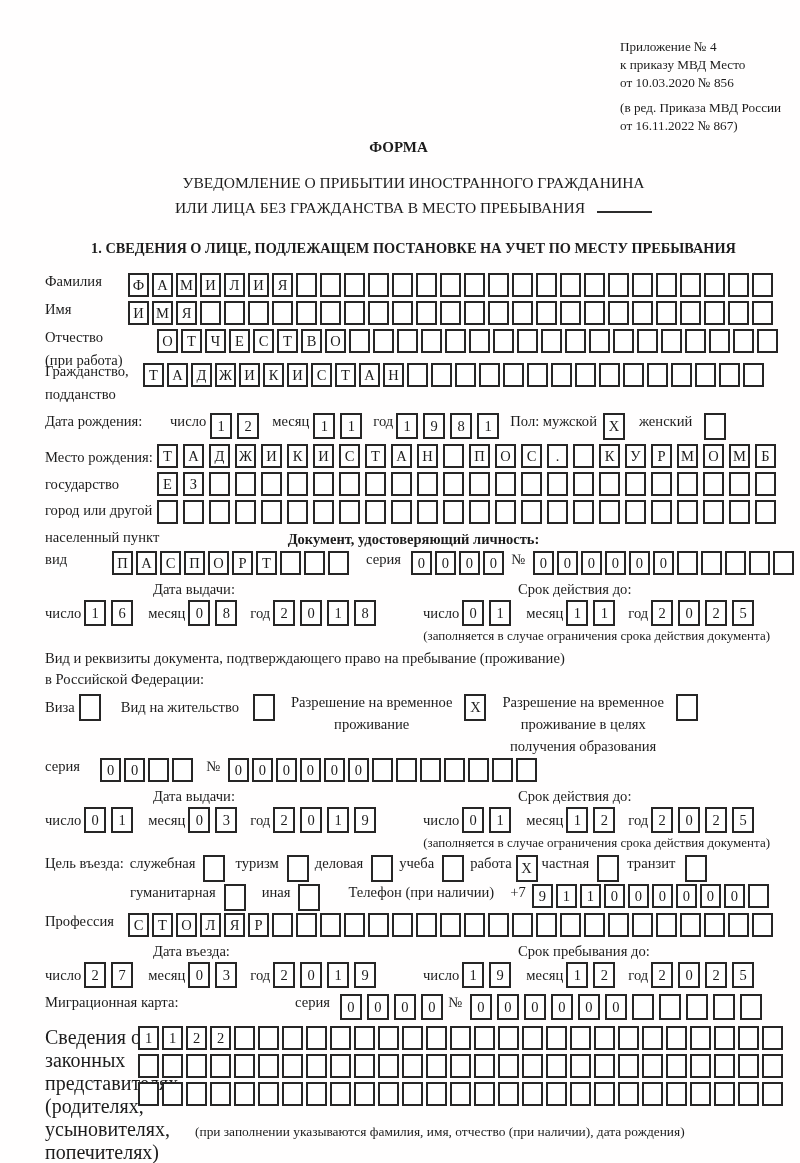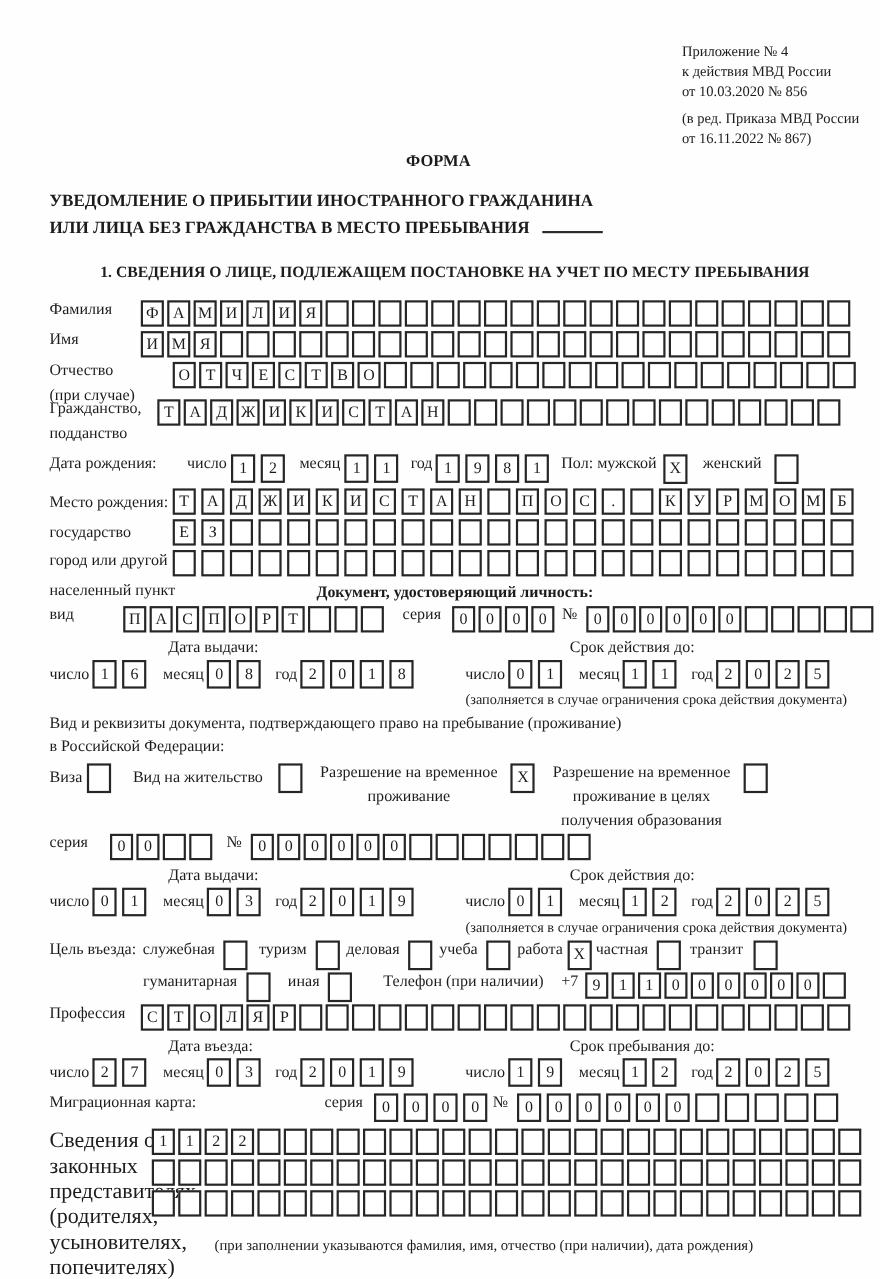--- a/index.html
+++ b/index.html
@@ -6,21 +6,21 @@
   html,body { background:#ffffff; }
   .page {
     width:800px; height:1163px; background:#fffefe; color:#1c1c1c;
     font-family:"Liberation Serif", serif;
     padding:38px 18px 0 45px; position:relative; overflow:hidden;
   }
   
   .appendix { margin-left:575px; font-size:13.2px; line-height:1.38; }
   .appendix .rev { margin-top:6px; }
   .forma { font-weight:bold; text-align:center; padding-right:30px; margin-top:4px; font-size:15px; }
-  .title { font-weight:bold; font-size:15.5px; line-height:1.62; margin-top:14px; }
+  .title { font-weight:normal; text-align:center; font-size:15.5px; line-height:1.62; margin-top:14px; }
   .blank { display:inline-block; width:55px; border-bottom:2.6px solid #2c2c2c; height:13px; margin-left:12px; }
   .section { font-weight:bold; font-size:14.3px; text-align:center; margin-top:20px; }
   
   .row { display:flex; align-items:flex-start; }
   .row.top { align-items:flex-start; }
   .lbl { font-size:14.6px; flex-shrink:0; white-space:nowrap; }
   .rel { position:relative; }
   .subline { position:absolute; left:0; top:23px; white-space:nowrap; font-size:14.6px; }
   .cells { display:flex; flex-shrink:0; }
   .cell {
@@ -57,21 +57,21 @@
   .ml12{margin-left:12px}.ml14{margin-left:14px}.ml16{margin-left:16px}.ml20{margin-left:20px}.ml28{margin-left:28px}
   .w83{width:83px}.w98{width:98px}.w112{width:112px}.w125{width:125px}.w67{width:67px}.w160{width:160px}
 </style>
 </head>
 <body>
 
 <div class="page">
 
   <div class="appendix">
     <div>Приложение № 4</div>
-    <div>к действия МВД России</div>
+    <div>к приказу МВД Место</div>
     <div>от 10.03.2020 № 856</div>
     <div class="rev">(в ред. Приказа МВД России</div>
     <div>от 16.11.2022 № 867)</div>
   </div>
 
   <div class="forma">ФОРМА</div>
 
   <div class="title">
     <div>УВЕДОМЛЕНИЕ О ПРИБЫТИИ ИНОСТРАННОГО ГРАЖДАНИНА</div>
     <div><span>ИЛИ ЛИЦА БЕЗ ГРАЖДАНСТВА В МЕСТО ПРЕБЫВАНИЯ</span><span class="blank"></span></div>
@@ -141,21 +141,21 @@
         <span class="cell"></span>
         <span class="cell"></span>
         <span class="cell"></span>
         <span class="cell"></span>
       </span>
   </div>
 
   <div class="row mt4">
     <span class="lbl w112 rel">
       <span>Отчество</span>
-      <span class="subline">(при случае)</span>
+      <span class="subline">(при работа)</span>
     </span>
     <span class="cells">
         <span class="cell">О</span>
         <span class="cell">Т</span>
         <span class="cell">Ч</span>
         <span class="cell">Е</span>
         <span class="cell">С</span>
         <span class="cell">Т</span>
         <span class="cell">В</span>
         <span class="cell">О</span>

